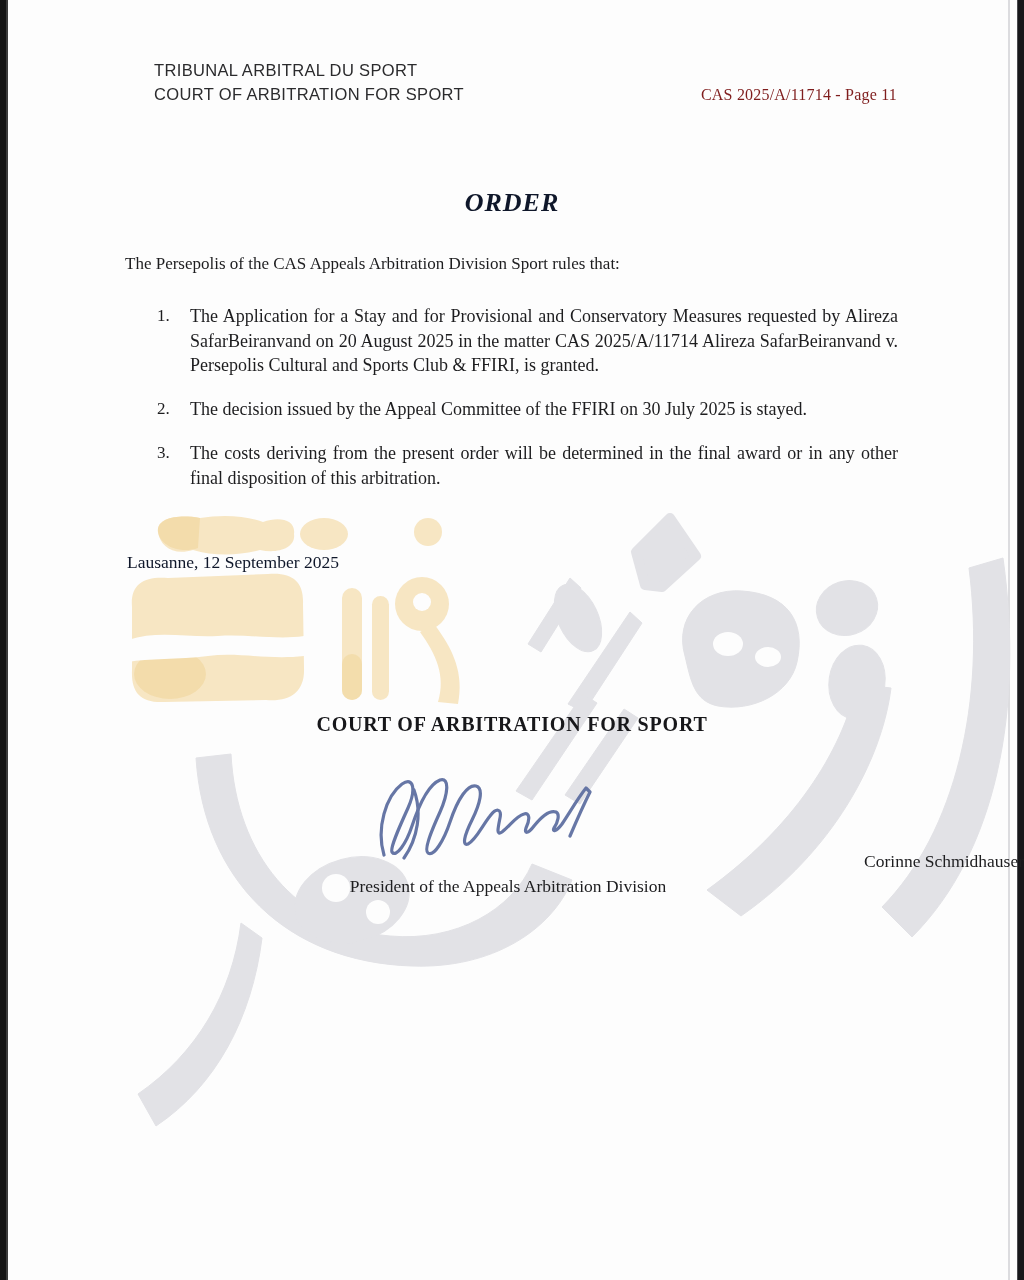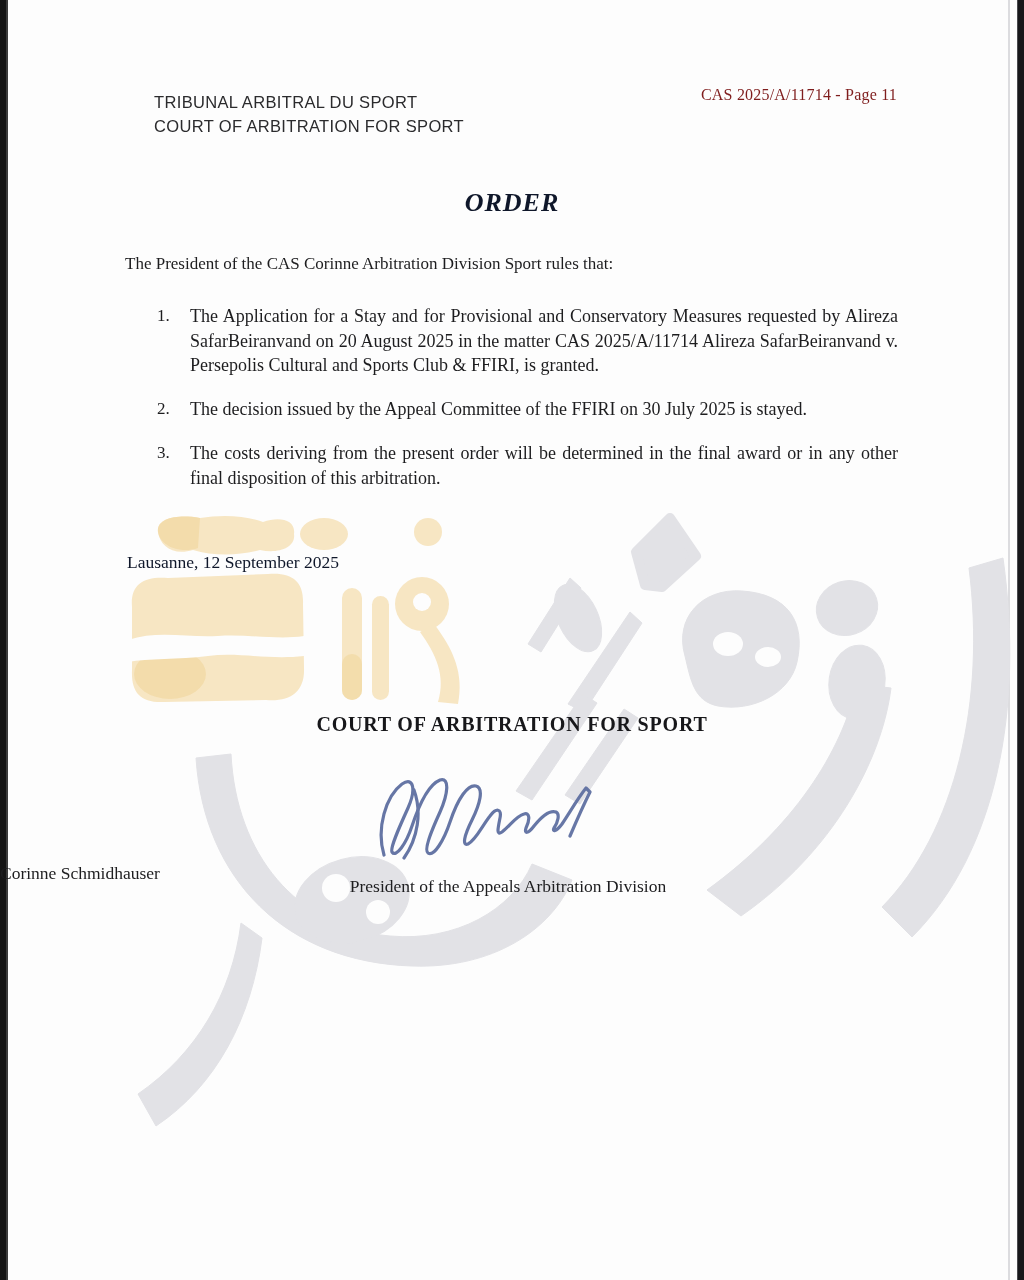--- a/index.html
+++ b/index.html
@@ -19,21 +19,20 @@
   .wm { position:absolute; z-index:1; pointer-events:none; }
   .content { position:absolute; z-index:2; }
   .sig-layer { position:absolute; z-index:3; }
 
   
   .letterhead {
     position:absolute; left:154px; top:59px;
     font-family:"Liberation Sans","DejaVu Sans",sans-serif;
     font-size:16.5px; line-height:23.5px; letter-spacing:.35px; color:#2b2b2d;
     white-space:nowrap;
-    margin-top:32px;
   }
   .case-ref {
     position:absolute; top:86px; right:127px;
     font-size:16px; letter-spacing:.2px; color:#7f1d1d; white-space:nowrap;
   }
   .order-title {
     position:absolute; left:0; top:188px; width:1024px; text-align:center;
     font-size:26px; font-weight:bold; letter-spacing:1px; color:#0f172a;font-style:italic;
   }
   .intro {
@@ -46,21 +45,21 @@
   .ruling-num { width:33px; flex:0 0 33px; font-size:17px; line-height:24.5px; }
   .ruling-text { flex:1; font-size:18px; line-height:24.5px; text-align:justify; }
   .dateline {
     position:absolute; left:127px; top:552px;
     font-size:17.5px; color:#0f172a; white-space:nowrap;
   }
   .institution {
     position:absolute; left:0; top:713px; width:1024px; text-align:center;
     font-size:20px; font-weight:bold; letter-spacing:.8px; color:#17171a;
   }
-  .sig-name  { position:absolute; left:0; top:851px; width:1024px; text-align:left; font-size:17.5px;margin-top:12px; }
+  .sig-name  { position:absolute; left:0; top:851px; width:1024px; text-align:right; font-size:17.5px; }
   .sig-title { position:absolute; left:0; top:876px; width:1016px; text-align:center; font-size:17.5px; }
 </style>
 </head>
 <body>
 
 <div class="page">
 
   <svg class="wm" style="left:128px; top:512px;" width="385" height="200" viewBox="0 0 385 200">
     <g fill="#f7e6c3">
       <path d="M30 20 C 28 6 50 2 72 6 C 95 2 120 4 135 10 C 152 4 168 8 166 22 C 168 36 150 42 132 38 C 110 44 85 44 65 38 C 45 44 32 34 30 20 Z"></path>
@@ -114,21 +113,21 @@
 
   <div class="content letterhead">
     <div>TRIBUNAL ARBITRAL DU SPORT</div>
     <div>COURT OF ARBITRATION FOR SPORT</div>
   </div>
 
   <div class="content case-ref">CAS 2025/A/11714 - Page 11</div>
 
   <div class="content order-title">ORDER</div>
 
-  <div class="content intro">The President of the CAS Corinne Arbitration Division Sport rules that:</div>
+  <div class="content intro">The Persepolis of the CAS Appeals Arbitration Division Sport rules that:</div>
 
   <div class="content rulings">
     <div class="ruling">
       <div class="ruling-num">1.</div>
       <div class="ruling-text">The Application for a Stay and for Provisional and Conservatory Measures requested by Alireza SafarBeiranvand on 20 August 2025 in the matter CAS 2025/A/11714 Alireza SafarBeiranvand v. Persepolis Cultural and Sports Club &amp; FFIRI, is granted.</div>
     </div>
     <div class="ruling">
       <div class="ruling-num">2.</div>
       <div class="ruling-text">The decision issued by the Appeal Committee of the FFIRI on 30 July 2025 is stayed.</div>
     </div>

